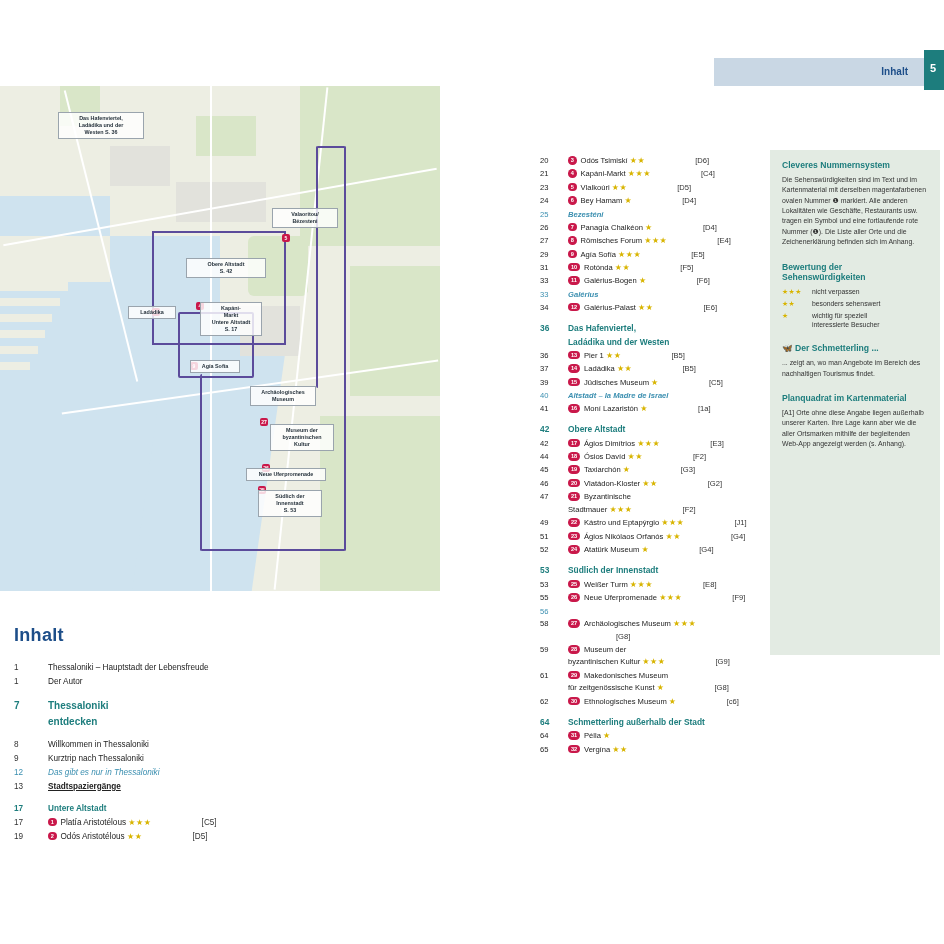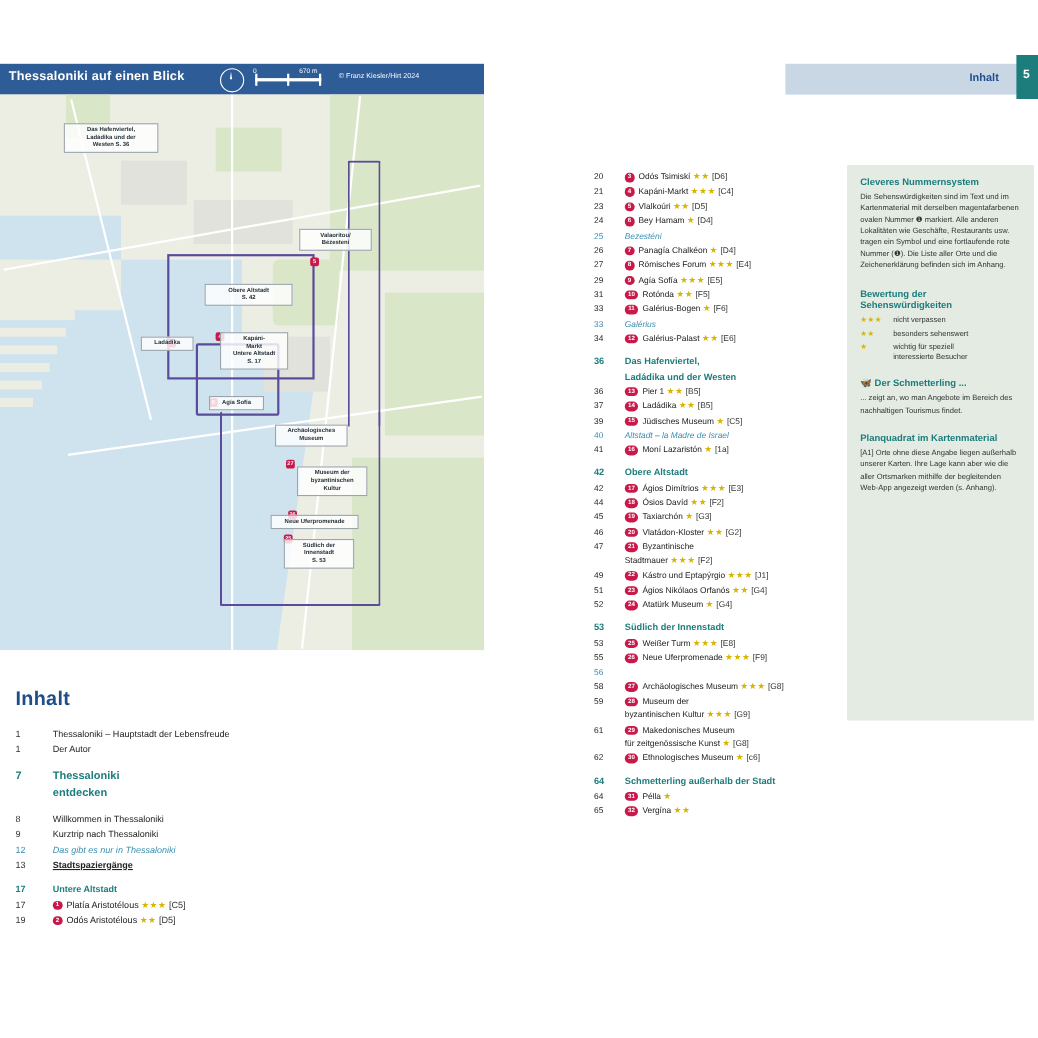--- a/index.html
+++ b/index.html
@@ -74,21 +74,21 @@
   .toc-row.bold .tx{font-weight:bold;text-decoration:underline;}
   .toc-row.italic .tx{font-style:italic;color:#3b8fb0;}
   .toc-row.italic .pg{color:#3b8fb0;}
   .num-dot{
     display:inline-block;width:8.5px;height:8.5px;border-radius:50%;background:#c9184a;color:#fff;
     font-size:5.6px;line-height:8.5px;text-align:center;font-weight:bold;margin-right:4px;
     vertical-align:1px;
   }
   .num-dot.wide{width:12px;border-radius:5px;}
   .stars{color:#d8b400;letter-spacing:.5px;font-size:8px;}
-  .grid-ref{color:#333;}
+  .grid-ref{color:#333;margin-left:48px;}
 
   
   #right-page{position:absolute;left:470px;top:0;width:474px;height:790px;background:#fff;}
   .page-header{
     position:absolute;right:0;top:8px;width:230px;height:28px;background:#c9d7e4;
   }
   .page-header .ph-txt{
     position:absolute;right:36px;top:8px;font-size:10px;color:#1d4e89;font-weight:bold;
   }
   .page-tab{
@@ -98,21 +98,21 @@
     position:absolute;left:6px;top:12px;color:#fff;font-size:11px;font-weight:bold;
   }
 
   
   #center-col{position:absolute;left:70px;top:105px;width:215px;}
   .c-row{display:flex;font-size:7.6px;line-height:1.62;margin-bottom:.5px;color:#222;}
   .c-row .pg{width:28px;flex:0 0 28px;}
   .c-row .tx{flex:1;}
   .c-row.head .tx{color:#1d7d7d;font-weight:bold;font-size:8.4px;}
   .c-row.head .pg{color:#1d7d7d;font-weight:bold;font-size:8.4px;}
-  .c-row.it .tx{font-style:italic;color:#3b8fb0;}
+  .c-row.it .tx{font-style:italic;color:#3b8fb0;font-weight:bold;}
   .c-row.it .pg{color:#3b8fb0;}
   .gap{height:7px;}
 
   
   #sidebox{
     position:absolute;left:300px;top:100px;width:170px;height:505px;
     background:#e3ebe3;padding:10px 12px;box-sizing:border-box;
   }
   #sidebox h3{
     margin:0 0 5px 0;font-size:8.6px;color:#1d7d7d;font-weight:bold;
@@ -123,32 +123,20 @@
   .rate-row .rs{width:30px;flex:0 0 30px;color:#d8b400;letter-spacing:.5px;}
   .butterfly{color:#1d7d7d;font-weight:bold;}
 </style>
 </head>
 <body>
 
 <div id="spread">
 
   <div id="left-page">
 
-    <div class="map-header">
-      <div class="mh-title">Thessaloniki auf einen Blick</div>
-      <div class="mh-compass"></div>
-      <div class="mh-scalelabel">0</div>
-      <div class="mh-scale">
-        <div class="tick" style="left:0"></div>
-        <div class="tick" style="left:29px"></div>
-        <div class="tick" style="left:58px"></div>
-      </div>
-      <div class="mh-scalelabel2">670 m</div>
-      <div class="mh-credit">© Franz Kiesler/Hirt 2024</div>
-    </div>
 
     <div class="map-body">
 
       <div class="land" style="left:0;top:0;width:440px;height:505px;"></div>
 
       <div class="water" style="left:-10px;top:150px;width:230px;height:360px;"></div>
       <div class="water" style="left:-10px;top:110px;width:120px;height:70px;"></div>
       <div class="water" style="left:150px;top:240px;width:120px;height:270px;transform:skewX(-8deg);"></div>
 
       <div class="land" style="left:-10px;top:196px;width:78px;height:9px;"></div>

